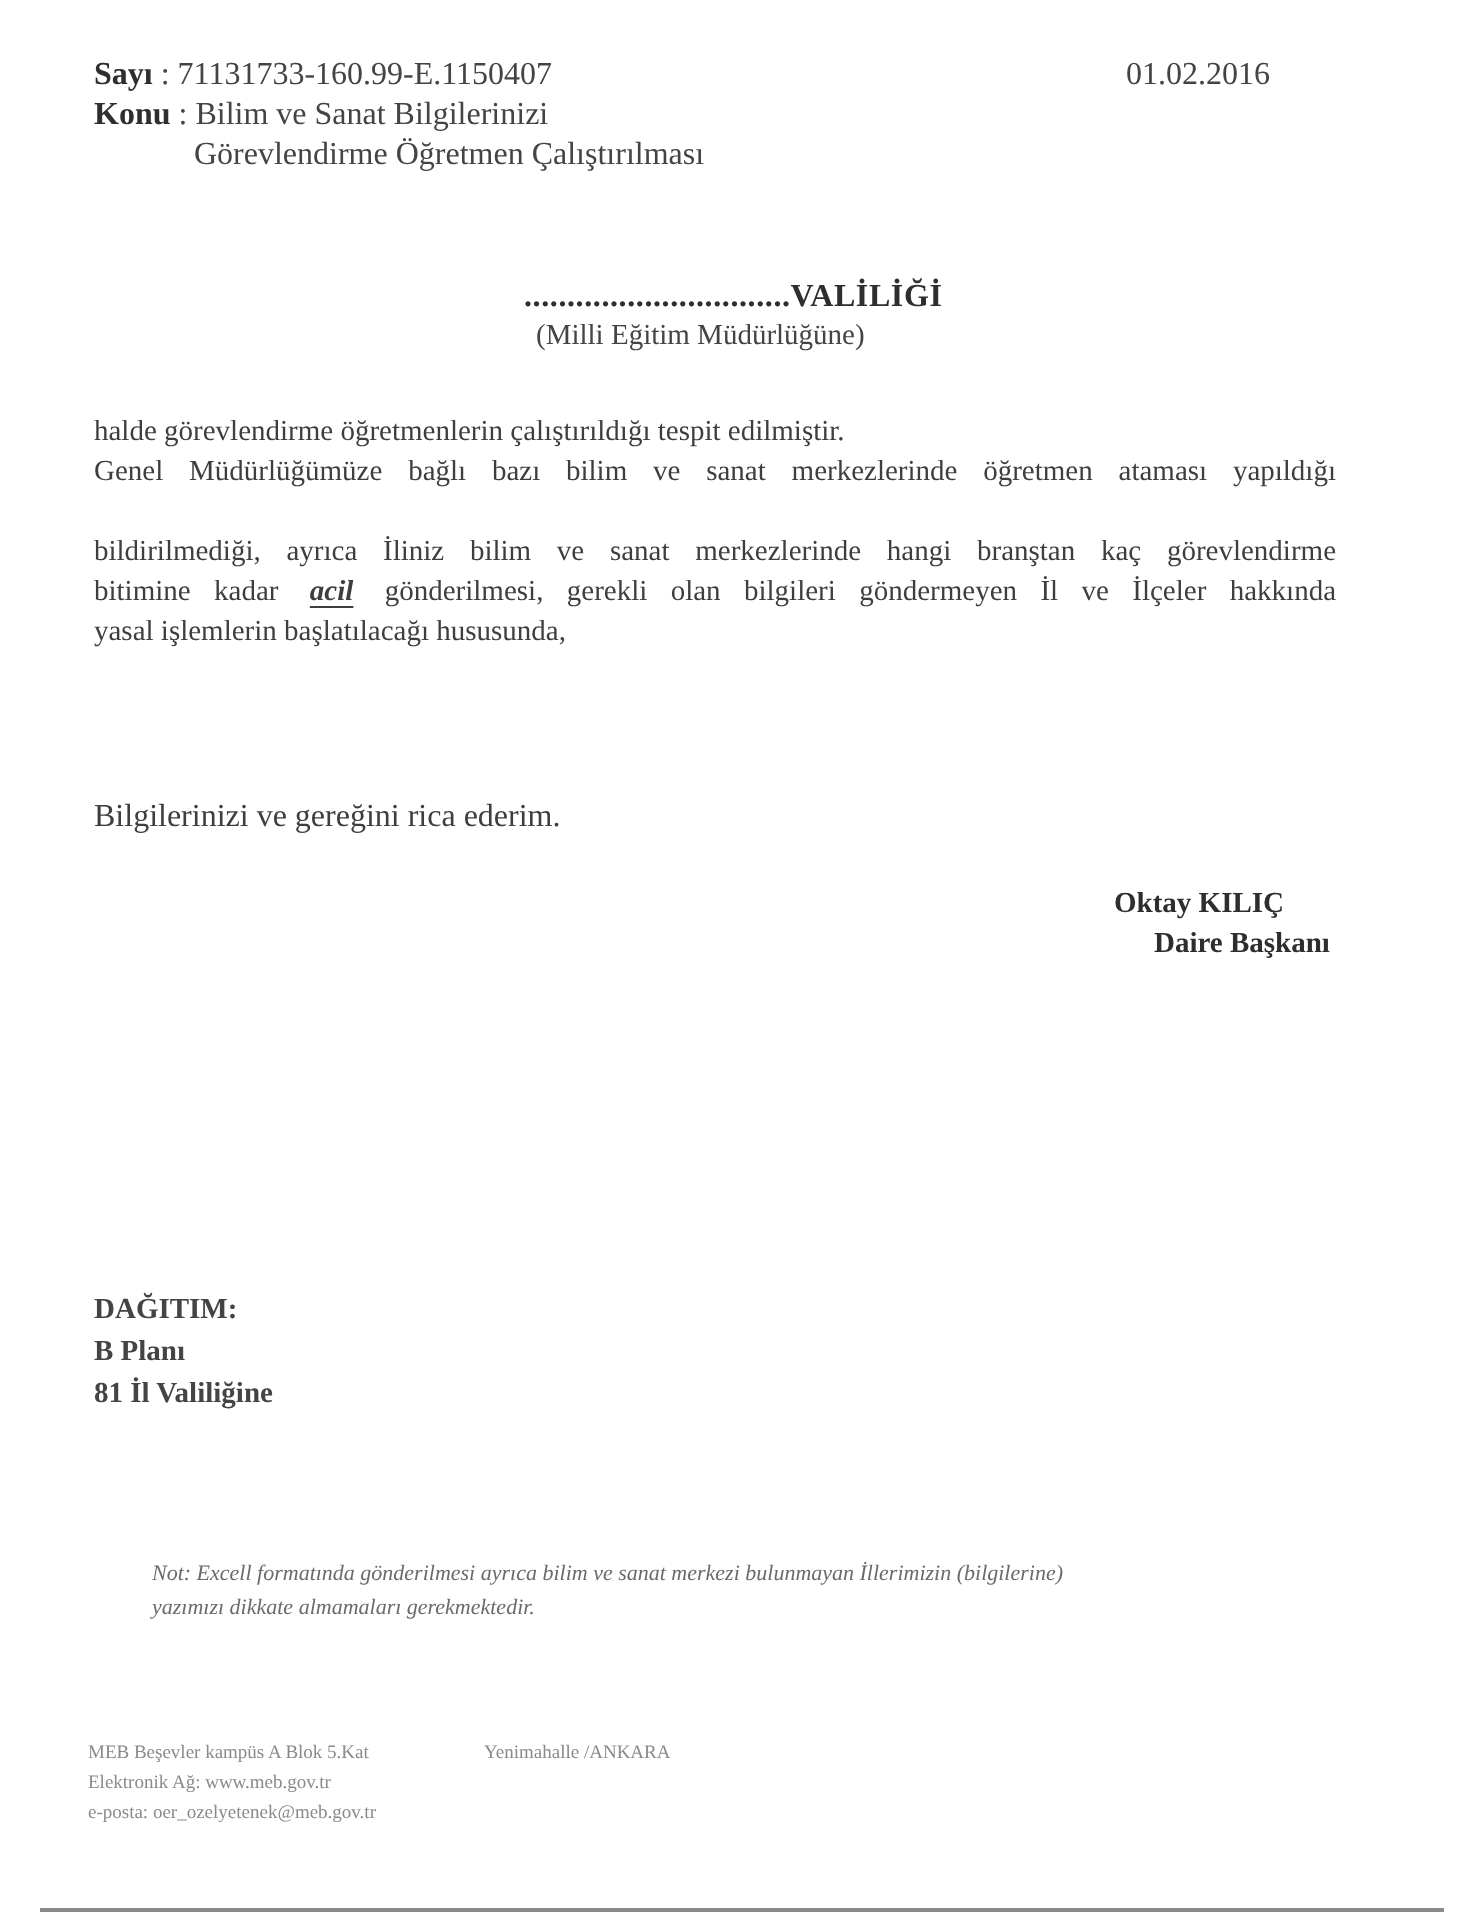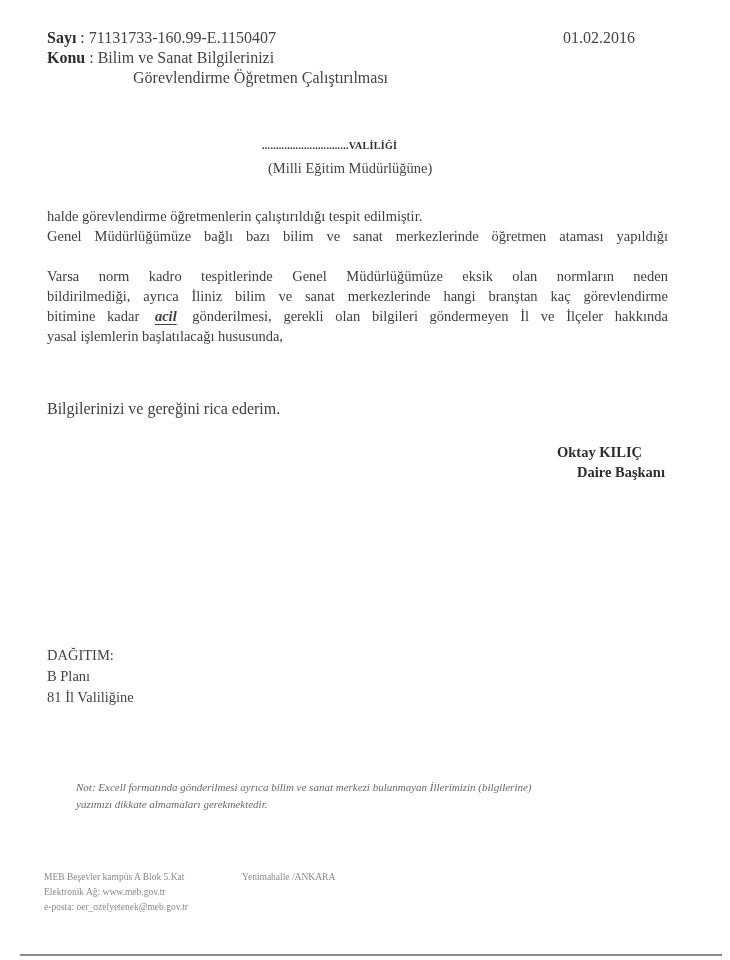--- a/index.html
+++ b/index.html
@@ -3,60 +3,59 @@
 <meta charset="utf-8">
 <style>
   html, body { margin: 0; padding: 0; }
   body {
     width: 730px; height: 960px; background: #ffffff; position: relative; overflow: hidden;
     font-family: "Liberation Serif", "DejaVu Serif", serif; color: #3a3a3a;
   }
   .abs { position: absolute; white-space: nowrap; }
   .hdr { font-size: 16px; color: #444; line-height: 20px; }
   .hdr b { color: #2e2e2e; }
-  .title { font-size: 10px; font-weight: bold; color: #2e2e2e; letter-spacing: 0.3px; }
+  .title { font-size: 16px; font-weight: bold; color: #2e2e2e; letter-spacing: 0.3px; }
   .sub { font-size: 14.5px; color: #444; }
   .para {
     position: absolute; left: 47px; width: 621px; font-size: 14.5px; line-height: 20px;
     color: #3e3e3e; text-align: justify; text-align-last: left;
   }
   .para .line { display: block; text-align: justify; text-align-last: justify; }
   .para .line.last { text-align-last: left; }
   .bold { font-weight: bold; color: #2a2a2a; }
   .acil { font-weight: bold; font-style: italic; text-decoration: underline; text-underline-offset: 3px; padding: 0 4px; }
   .sig { font-size: 14.5px; font-weight: bold; color: #2e2e2e; line-height: 20px; }
-  .dist { font-size: 14.5px; color: #444; line-height: 20px; }
+  .dist { font-size: 14.5px; color: #444; line-height: 20px; font-weight: bold; }
   .note { font-size: 11px; font-style: italic; color: #6a6a6a; line-height: 17px; }
   .foot { font-size: 9.5px; color: #8a8a8a; line-height: 15px; font-family: "Liberation Serif", serif; }
   .rule { position: absolute; left: 20px; width: 702px; height: 2px; top: 954px; background: #8a8a8a; }
 </style>
 </head>
 <body>
 
 <div class="abs hdr" style="left:47px; top:28px;">
   <b>Sayı</b>
   <span>: 71131733-160.99-E.1150407</span>
 </div>
 <div class="abs hdr" style="left:563px; top:28px;">01.02.2016</div>
 <div class="abs hdr" style="left:47px; top:48px;">
   <b>Konu</b>
   <span>: Bilim ve Sanat Bilgilerinizi</span>
 </div>
-<div class="abs hdr" style="left:97px; top:68px;margin-left:36px;">Görevlendirme Öğretmen Çalıştırılması</div>
+<div class="abs hdr" style="left:97px; top:68px;">Görevlendirme Öğretmen Çalıştırılması</div>
 
 <div class="abs title" style="left:262px; top:140px;">...............................VALİLİĞİ</div>
 <div class="abs sub" style="left:268px; top:160px;">(Milli Eğitim Müdürlüğüne)</div>
 
 <div class="para" style="top:206px;">
   <span class="line last">halde görevlendirme öğretmenlerin çalıştırıldığı tespit edilmiştir.</span>
   <span class="line">Genel Müdürlüğümüze bağlı bazı bilim ve sanat merkezlerinde öğretmen ataması yapıldığı</span>
 </div>
 
 <div class="para" style="top:266px;">
-  <span class="line">Varsa norm kadro tespitlerinde Genel Müdürlüğümüze eksik olan normların neden</span>
   <span class="line">bildirilmediği, ayrıca İliniz bilim ve sanat merkezlerinde hangi branştan kaç görevlendirme</span>
   <span class="line"><span>bitimine kadar </span><span class="acil">acil</span><span> gönderilmesi, gerekli olan bilgileri göndermeyen İl ve İlçeler hakkında</span></span>
   <span class="line last">yasal işlemlerin başlatılacağı hususunda,</span>
 </div>
 
 <div class="abs hdr" style="left:47px; top:399px; color:#3e3e3e;">Bilgilerinizi ve gereğini rica ederim.</div>
 
 <div class="abs sig" style="left:557px; top:442px;">Oktay KILIÇ</div>
 <div class="abs sig" style="left:557px; top:462px;margin-left:20px;">Daire Başkanı</div>
 

